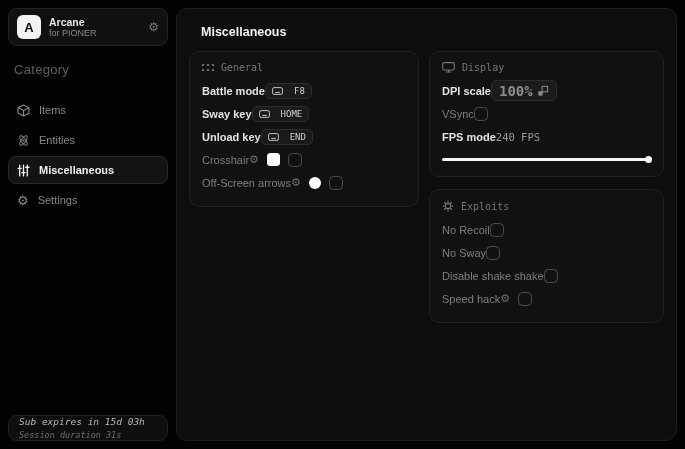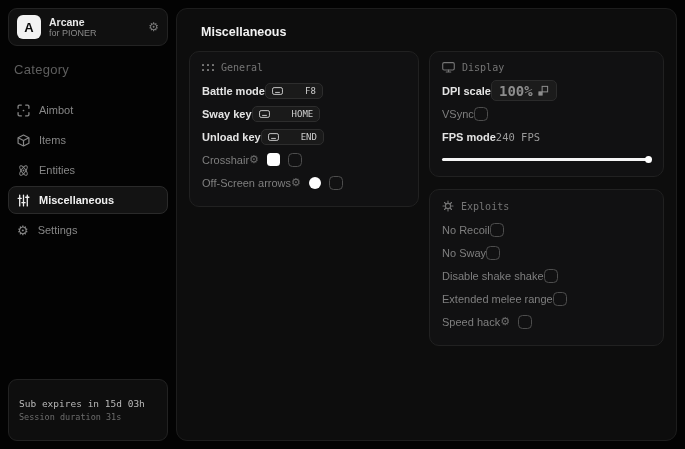--- a/index.html
+++ b/index.html
@@ -20,41 +20,41 @@
 
   .cat-label { color:#5f5f5f; font-size:13px; margin:16px 0 19px 6px; letter-spacing:.3px; }
 
   .nav { display:flex; flex-direction:column; gap:2px; }
   .nav-item { display:flex; align-items:center; gap:9px; height:28px; padding:0 8px;
               border-radius:8px; border:1px solid transparent; color:#878787; font-size:11px; cursor:pointer; }
   .nav-item svg { flex:0 0 auto; }
   .nav-item.active { color:#f0f0f0; background:#131313; border-color:#2a2a2a; font-weight:bold; }
 
   .side-spacer { flex:1; }
-  .sub-card { border:1px solid #222; background:#0e0e0e; border-radius:9px; padding:18px 10px; }
+  .sub-card { border:1px solid #222; background:#0e0e0e; border-radius:9px; padding:0 10px;font-style:italic; }
   .sub-line1 { font-family:"DejaVu Sans Mono", monospace; font-size:9.5px; color:#b9b9b9; }
   .sub-line2 { font-family:"DejaVu Sans Mono", monospace; font-size:8.5px; color:#6d6d6d; margin-top:3px; }
 
   
   .main { flex:1; margin:8px 8px 8px 0; background:#0d0d0d; border:1px solid #1d1d1d;
           border-radius:11px; overflow:hidden; }
   .main-title { color:#f2f2f2; font-size:12.5px; font-weight:bold; padding:16px 12px 10px 24px; }
   .columns { display:flex; gap:10px; padding:2px 12px; }
   .col-left  { width:233px; }
   .col-right { width:238px; display:flex; flex-direction:column; gap:12px; }
 
   .card { background:#111112; border:1px solid #212121; border-radius:10px; padding:10px 12px 12px; }
   .card-head { display:flex; align-items:center; gap:7px; color:#757575;
                font-family:"DejaVu Sans Mono", monospace; font-size:10px; margin-bottom:6px; }
   .row { display:flex; align-items:center; justify-content:flex-start; height:23px; }
   .row-label { font-size:11px; color:#e4e4e4; font-weight:bold; }
   .row-label.dim { color:#7f7f7f; font-weight:normal; }
   .row-right { display:flex; align-items:center; gap:8px; }
 
-  .keybadge { display:inline-flex; align-items:center; gap:22px; background:#1a1a1a;
+  .keybadge { display:inline-flex; align-items:center; gap:11px; background:#1a1a1a;
               border:1px solid #2d2d2d; border-radius:5px; height:16px; padding:0 6px;
               color:#cfcfcf; font-size:9px; font-family:"DejaVu Sans Mono", monospace; cursor:pointer; }
   .dpi-badge { display:inline-flex; align-items:center; gap:5px; background:#1b1b1b;
                border:1px solid #2b2b2b; border-radius:5px; height:21px; padding:0 7px;
                color:#8d8d8d; font-size:14px; font-family:"DejaVu Sans Mono", monospace; cursor:pointer;font-weight:bold; }
 
   .checkbox { width:14px; height:14px; border:1.5px solid #4d4d4d; border-radius:4.5px;
               background:transparent; cursor:pointer; }
   .swatch-square { width:13px; height:13px; border-radius:3.5px; cursor:pointer; }
   .swatch-circle { width:12px; height:12px; border-radius:50%; cursor:pointer; }
@@ -79,30 +79,20 @@
       <div class="brand-text">
         <div class="brand-name">Arcane</div>
         <div class="brand-sub">for PIONER</div>
       </div>
       <button class="icon-btn">⚙</button>
     </div>
 
     <div class="cat-label">Category</div>
 
     <div class="nav">
-      <div class="nav-item">
-        <svg width="13" height="13" viewBox="0 0 12 12" fill="none" stroke="currentColor" stroke-width="1.2" stroke-linecap="round">
-          <path d="M1 4V2.2A1.2 1.2 0 0 1 2.2 1H4"></path>
-            <path d="M8 1h1.8A1.2 1.2 0 0 1 11 2.2V4"></path>
-          <path d="M11 8v1.8A1.2 1.2 0 0 1 9.8 11H8"></path>
-            <path d="M4 11H2.2A1.2 1.2 0 0 1 1 9.8V8"></path>
-          <circle cx="6" cy="6" r="0.8" fill="currentColor" stroke="none"></circle>
-        </svg>
-        <span>Aimbot</span>
-      </div>
       <div class="nav-item">
         <svg width="13" height="13" viewBox="0 0 12 12" fill="none" stroke="currentColor" stroke-width="1.1" stroke-linejoin="round">
           <path d="M6 1 11 3.5v5L6 11 1 8.5v-5Z"></path>
             <path d="M1 3.5 6 6l5-2.5M6 6v5"></path>
         </svg>
         <span>Items</span>
       </div>
       <div class="nav-item">
         <svg width="13" height="13" viewBox="0 0 14 14" fill="none" stroke="currentColor" stroke-width="1">
           <ellipse cx="7" cy="7" rx="6" ry="2.3" transform="rotate(55 7 7)"></ellipse>
@@ -260,24 +250,20 @@
           </div>
           <div class="row">
             <span class="row-label dim">No Sway</span>
             <span class="checkbox"></span>
           </div>
           <div class="row">
             <span class="row-label dim">Disable shake shake</span>
             <span class="checkbox"></span>
           </div>
           <div class="row">
-            <span class="row-label dim">Extended melee range</span>
-            <span class="checkbox"></span>
-          </div>
-          <div class="row">
             <span class="row-label dim">Speed hack</span>
             <span class="row-right">
               <span class="gear-glyph">⚙</span>
               <span class="checkbox"></span>
             </span>
           </div>
         </div>
       </div>
     </div>
   </div>

